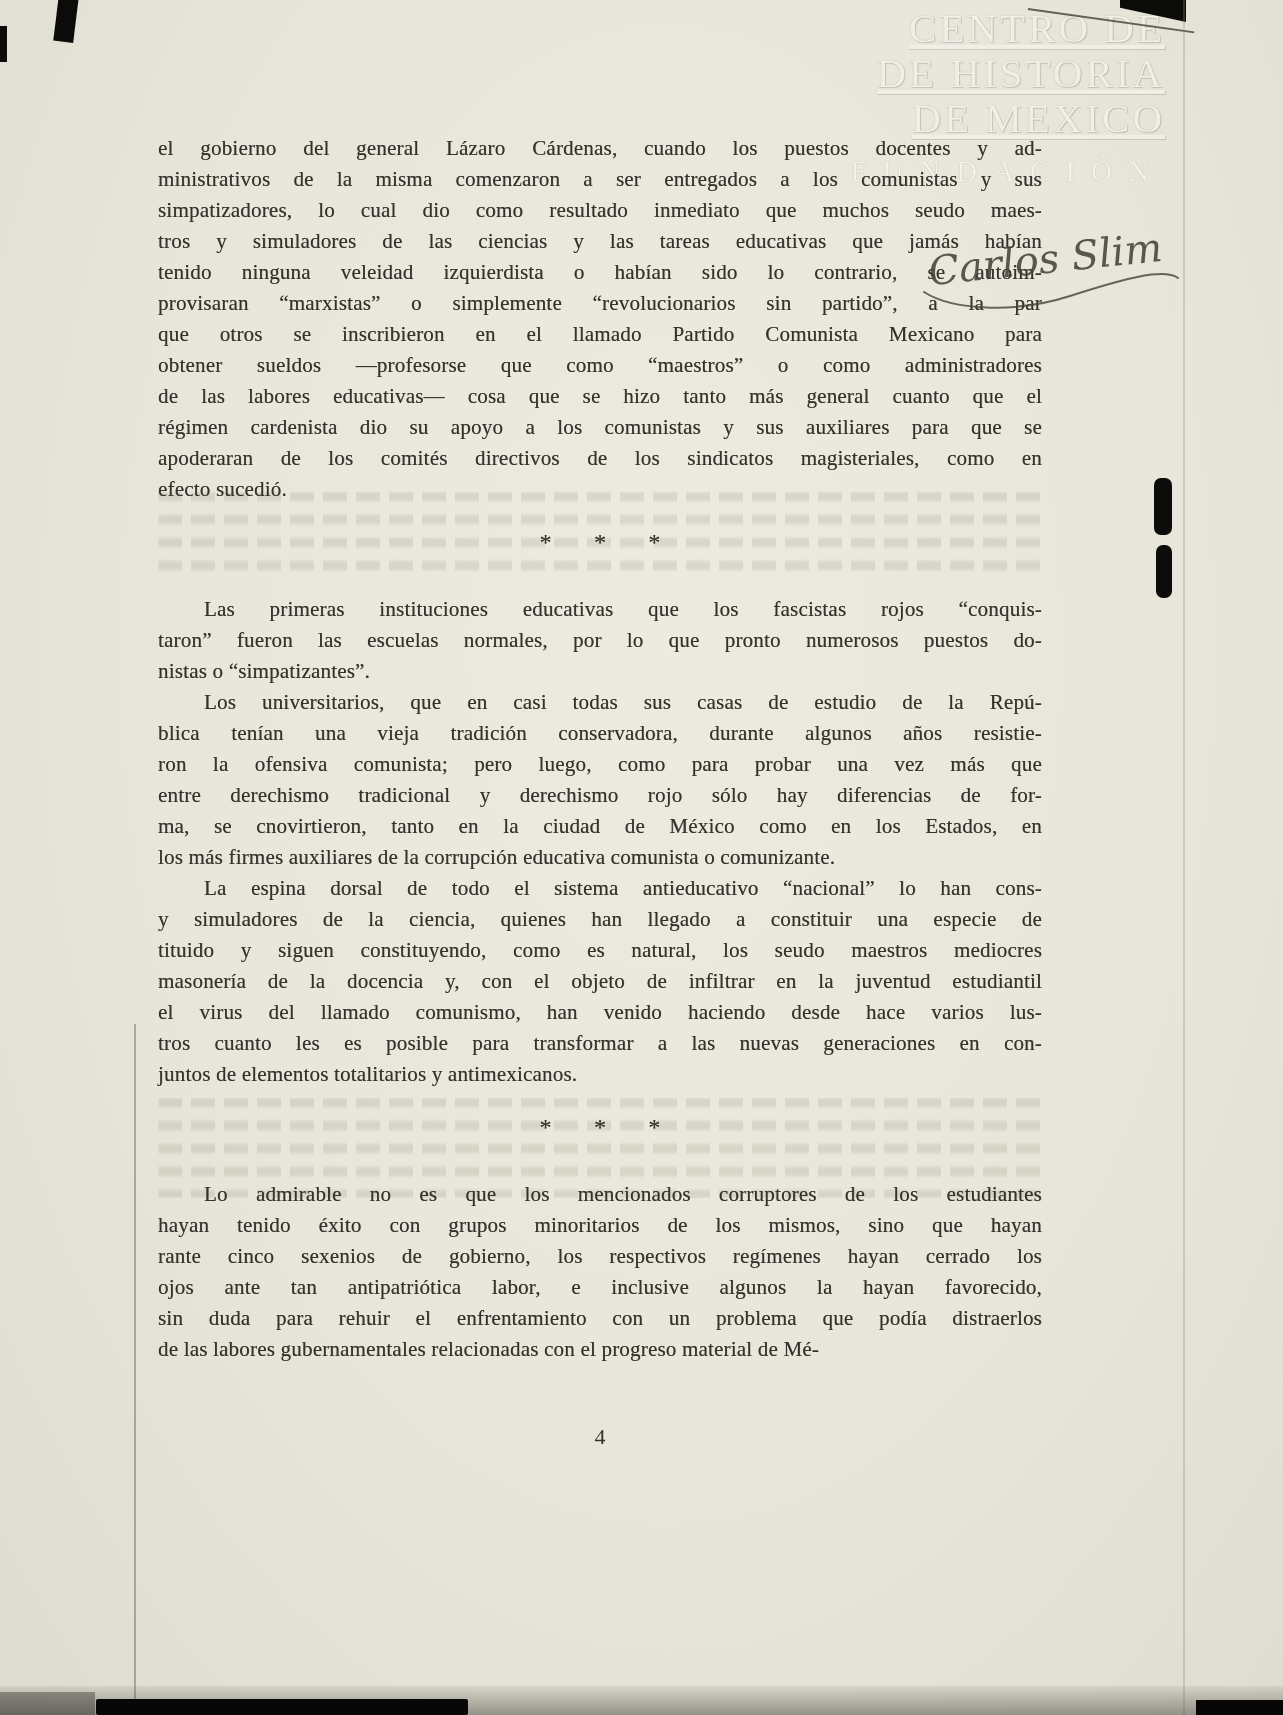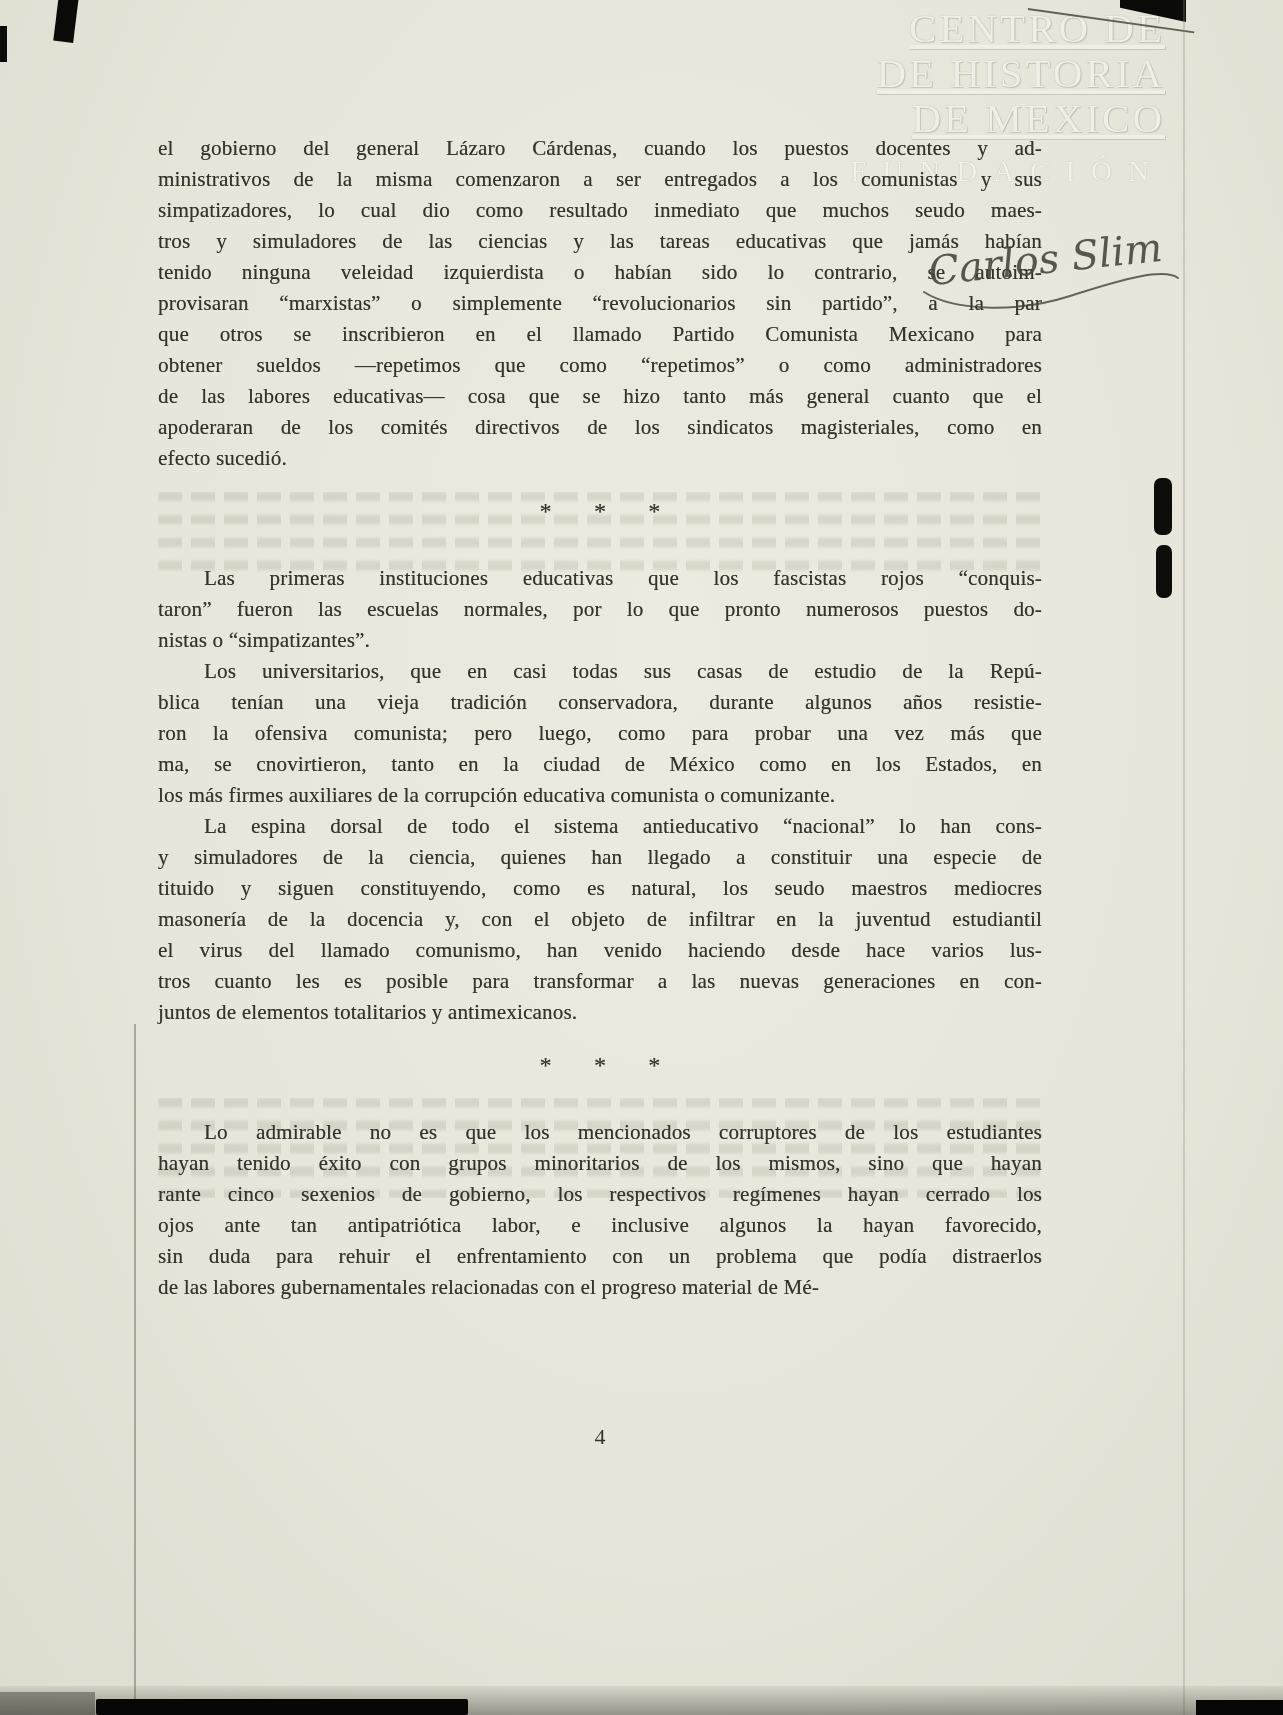--- a/index.html
+++ b/index.html
@@ -100,35 +100,37 @@
 
   <div id="text-column" class="text-column">
       <div class="paragraph">
         <div class="text-line">el gobierno del general Lázaro Cárdenas, cuando los puestos docentes y ad-</div>
         <div class="text-line">ministrativos de la misma comenzaron a ser entregados a los comunistas y sus</div>
         <div class="text-line">simpatizadores, lo cual dio como resultado inmediato que muchos seudo maes-</div>
         <div class="text-line">tros y simuladores de las ciencias y las tareas educativas que jamás habían</div>
         <div class="text-line">tenido ninguna veleidad izquierdista o habían sido lo contrario, se autoim-</div>
         <div class="text-line">provisaran “marxistas” o simplemente “revolucionarios sin partido”, a la par</div>
         <div class="text-line">que otros se inscribieron en el llamado Partido Comunista Mexicano para</div>
-        <div class="text-line">obtener sueldos —repetimos que como “repetimos” o como administradores</div>
+        <div class="text-line">obtener sueldos —profesorse que como “maestros” o como administradores</div>
         <div class="text-line">de las labores educativas— cosa que se hizo tanto más general cuanto que el</div>
+        <div class="text-line">régimen cardenista dio su apoyo a los comunistas y sus auxiliares para que se</div>
         <div class="text-line">apoderaran de los comités directivos de los sindicatos magisteriales, como en</div>
         <div class="text-line last">efecto sucedió.</div>
       </div>
       <div class="separator">* * *</div>
       <div class="paragraph">
         <div class="text-line indent">Las primeras instituciones educativas que los fascistas rojos “conquis-</div>
         <div class="text-line">taron” fueron las escuelas normales, por lo que pronto numerosos puestos do-</div>
         <div class="text-line last">nistas o “simpatizantes”.</div>
       </div>
       <div class="paragraph">
         <div class="text-line indent">Los universitarios, que en casi todas sus casas de estudio de la Repú-</div>
         <div class="text-line">blica tenían una vieja tradición conservadora, durante algunos años resistie-</div>
         <div class="text-line">ron la ofensiva comunista; pero luego, como para probar una vez más que</div>
+        <div class="text-line">entre derechismo tradicional y derechismo rojo sólo hay diferencias de for-</div>
         <div class="text-line">ma, se cnovirtieron, tanto en la ciudad de México como en los Estados, en</div>
         <div class="text-line last">los más firmes auxiliares de la corrupción educativa comunista o comunizante.</div>
       </div>
       <div class="paragraph">
         <div class="text-line indent">La espina dorsal de todo el sistema antieducativo “nacional” lo han cons-</div>
         <div class="text-line">y simuladores de la ciencia, quienes han llegado a constituir una especie de</div>
         <div class="text-line">tituido y siguen constituyendo, como es natural, los seudo maestros mediocres</div>
         <div class="text-line">masonería de la docencia y, con el objeto de infiltrar en la juventud estudiantil</div>
         <div class="text-line">el virus del llamado comunismo, han venido haciendo desde hace varios lus-</div>
         <div class="text-line">tros cuanto les es posible para transformar a las nuevas generaciones en con-</div>

